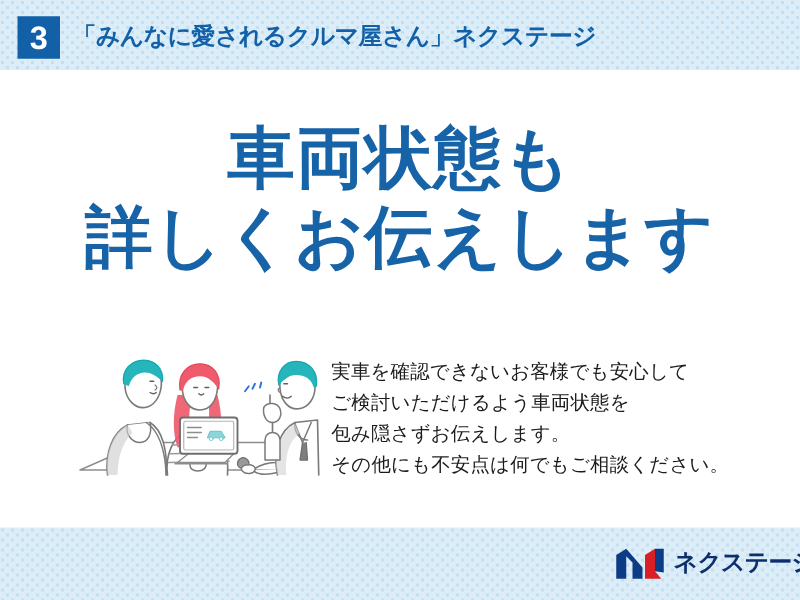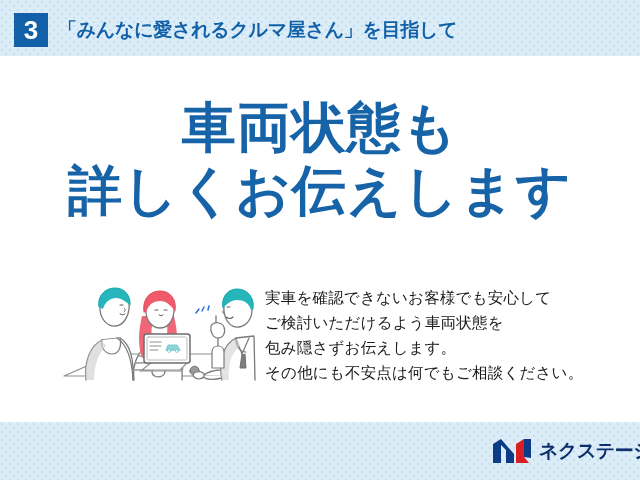--- a/index.html
+++ b/index.html
@@ -127,21 +127,21 @@
 </style>
 </head>
 <body>
 
 <div id="page">
 
   <div class="band" id="header-band"></div>
 
   <div id="step-badge">3</div>
 
-  <div id="header-title">「みんなに愛されるクルマ屋さん」を目指して</div>
+  <div id="header-title">「みんなに愛されるクルマ屋さん」ネクステージ</div>
 
   <div id="headline">
     <span class="line1">車両状態も</span>
     <span class="line2">詳しくお伝えします</span>
   </div>
 
   <div id="body-copy">
     <span>実車を確認できないお客様でも安心して</span>
     <span>ご検討いただけるよう車両状態を</span>
     <span>包み隠さずお伝えします。</span>

